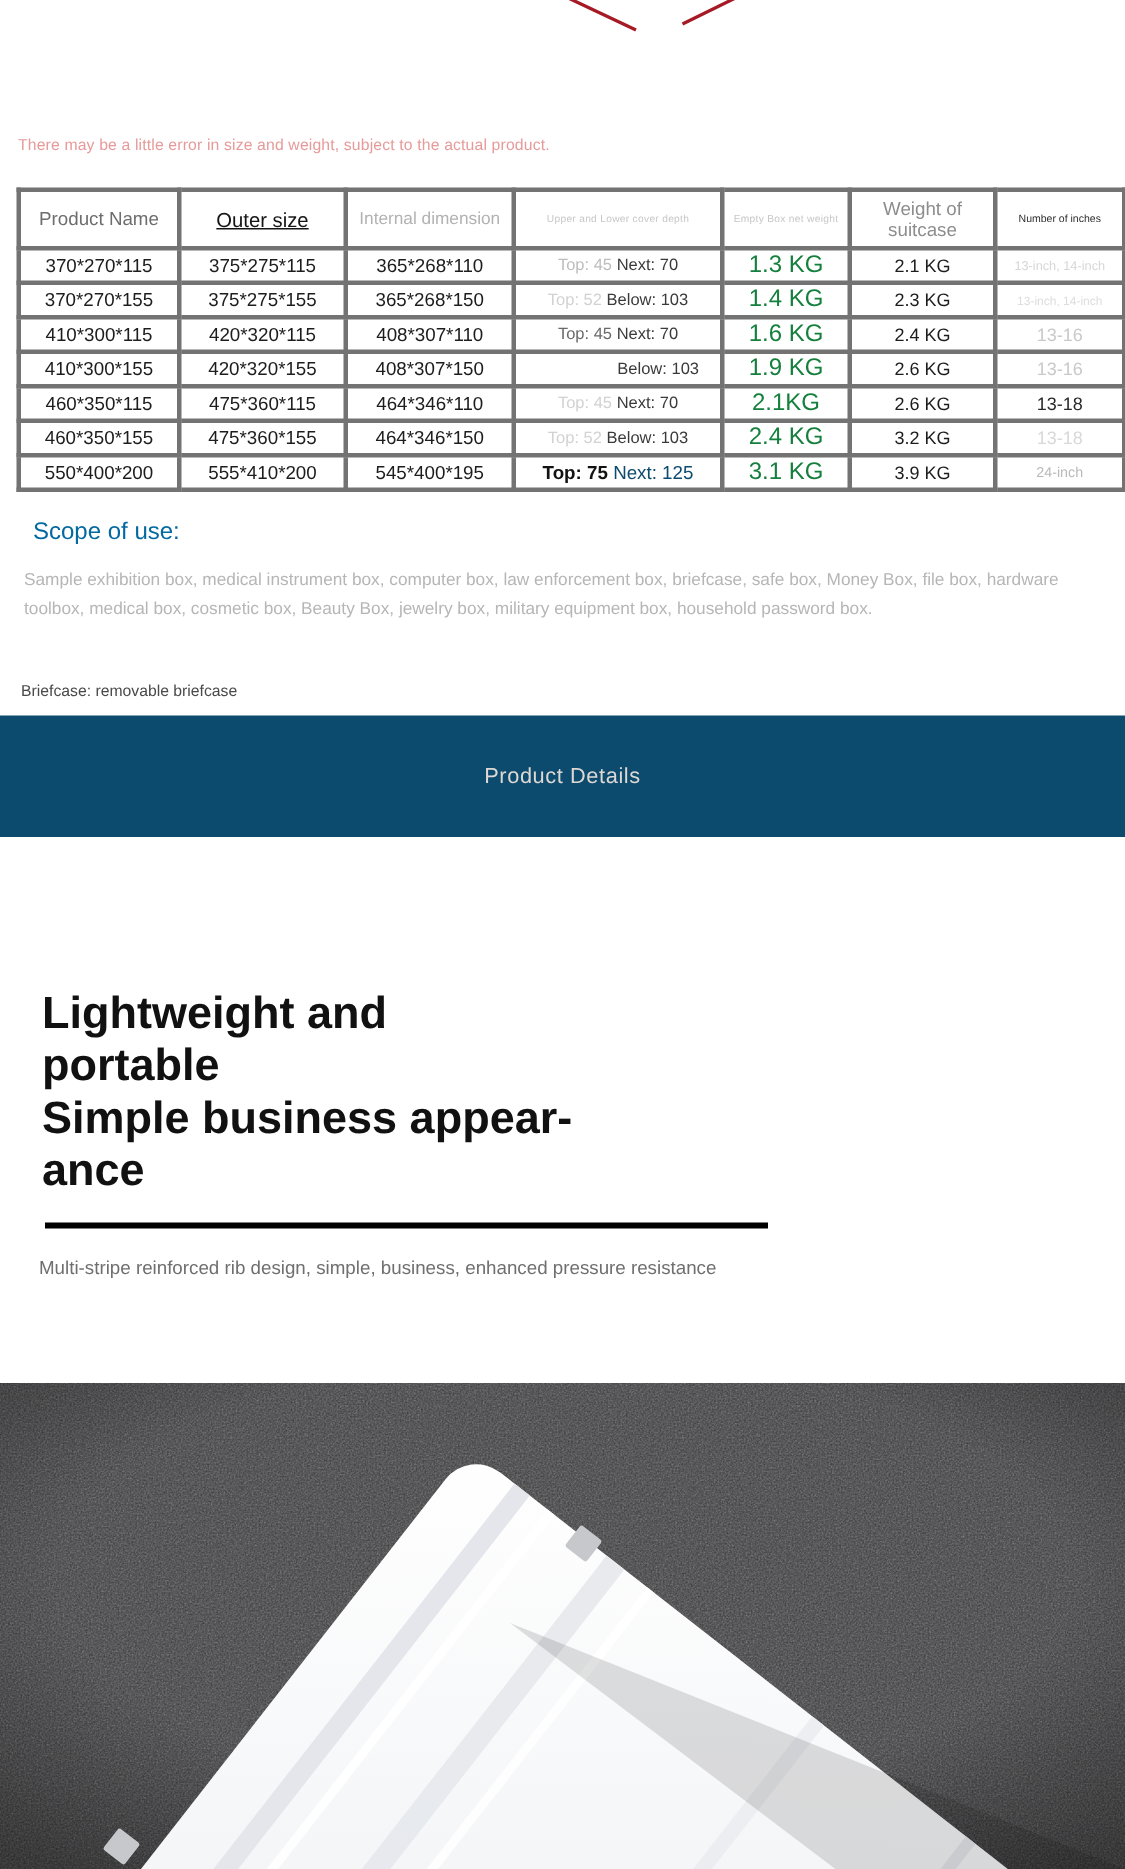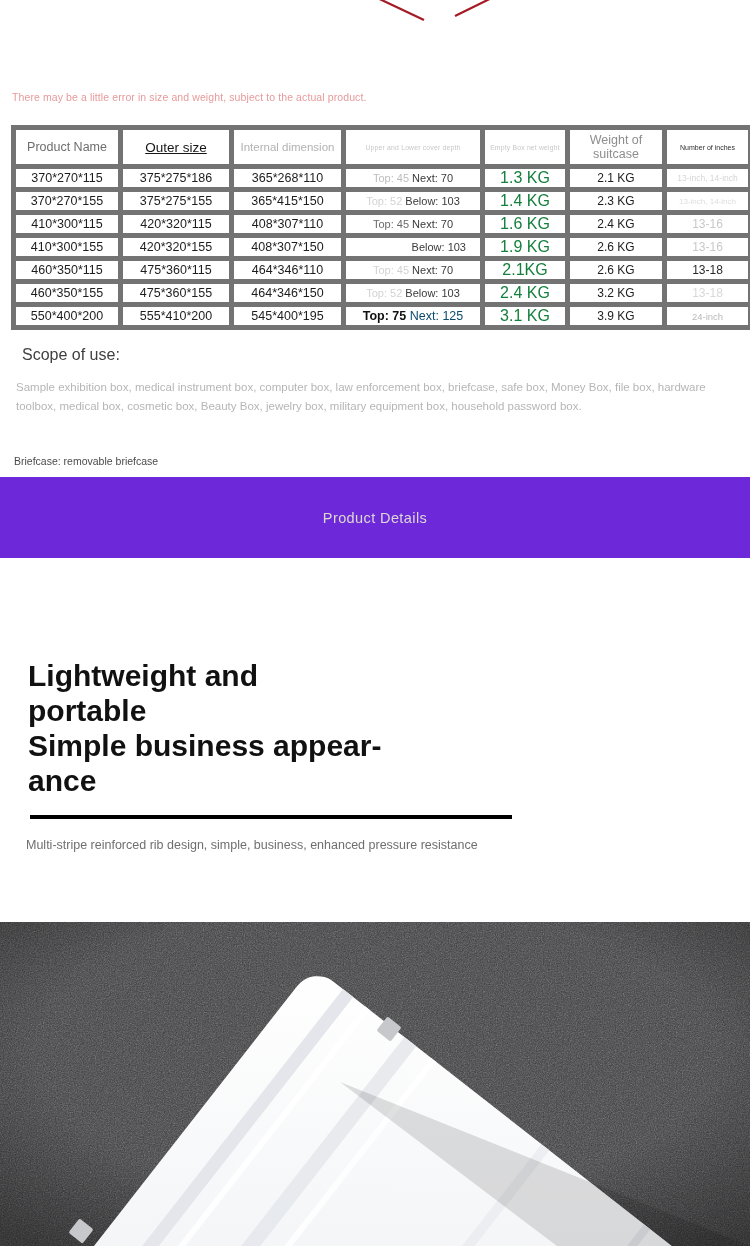--- a/index.html
+++ b/index.html
@@ -24,21 +24,21 @@
   }
 
   
   .spec-table {
     position:absolute; left:11px; top:125px;
     width:728px;
     border-collapse:collapse;
     table-layout:fixed;
   }
   .spec-table td, .spec-table th {
-    border:5px solid #737373;
+    border:3px solid #737373;
     text-align:center;
     vertical-align:middle;
     font-weight:normal;
     padding:0 2px;
   }
   .spec-table thead th { height:39px; }
   .spec-table tbody td { height:23px; }
 
   .col-name  { width:107px; }
   .col-outer { width:111px;text-decoration:underline; }
@@ -78,36 +78,36 @@
   .i-tiny  { font-size:8.5px;  color:#d6d6d6; }
   .i-tiny2 { font-size:8px;    color:#dddddd; }
   .i-mid   { font-size:12px;   color:#c9c9c9; }
   .i-dark  { font-size:12px;   color:#2a2a2a; }
   .i-faint { font-size:12px;   color:#d8d8d8; }
   .i-small { font-size:9.5px;  color:#b9b9b9; }
 
   
   .scope-title {
     position:absolute; left:22px; top:346px;
-    font-size:16px; color:#404040;
+    font-size:16px; color:#0369a1;
   }
   .scope-body {
     position:absolute; left:16px; top:378px;
     width:710px;
     font-size:11.5px; line-height:19px; color:#b6b6b6;
   }
   .scope-note {
     position:absolute; left:14px; top:417px;
     font-size:10.5px; color:#4a4a4a;margin-top:38px;
   }
 
   
   .details-banner {
     position:absolute; left:0; top:477px; width:750px; height:81px;
-    background:#6d28d9;
+    background:#0c4a6e;
     display:flex; align-items:center; justify-content:center;
   }
   .details-banner span { font-size:14.5px; color:#ddd8d4; letter-spacing:.4px; }
 
   
   .headline {
     position:absolute; left:28px; top:658px;
     width:470px;
     font-size:30px; line-height:35px; color:#111; font-weight:bold;
   }
@@ -151,31 +151,31 @@
         <th class="col-inner h-inner">Internal dimension</th>
         <th class="col-depth h-depth">Upper and Lower cover depth</th>
         <th class="col-empty h-empty">Empty Box net weight</th>
         <th class="col-weight h-weight">Weight of suitcase</th>
         <th class="col-inch h-inch">Number of inches</th>
       </tr>
     </thead>
     <tbody>
       <tr>
         <td class="c-name">370*270*115</td>
-        <td class="c-outer">375*275*186</td>
+        <td class="c-outer">375*275*115</td>
         <td class="c-inner">365*268*110</td>
         <td class="depth-cell"><span class="top">Top: 45</span> <span class="next">Next: 70</span></td>
         <td class="c-empty">1.3 KG</td>
         <td class="c-weight">2.1 KG</td>
         <td class="inch-cell i-tiny">13-inch, 14-inch</td>
       </tr>
       <tr>
         <td class="c-name">370*270*155</td>
         <td class="c-outer">375*275*155</td>
-        <td class="c-inner">365*415*150</td>
+        <td class="c-inner">365*268*150</td>
         <td class="depth-cell d-faint"><span class="top">Top: 52</span> <span class="next">Below: 103</span></td>
         <td class="c-empty">1.4 KG</td>
         <td class="c-weight">2.3 KG</td>
         <td class="inch-cell i-tiny2">13-inch, 14-inch</td>
       </tr>
       <tr>
         <td class="c-name">410*300*115</td>
         <td class="c-outer">420*320*115</td>
         <td class="c-inner">408*307*110</td>
         <td class="depth-cell d-strong"><span class="top">Top: 45</span> <span class="next">Next: 70</span></td>

